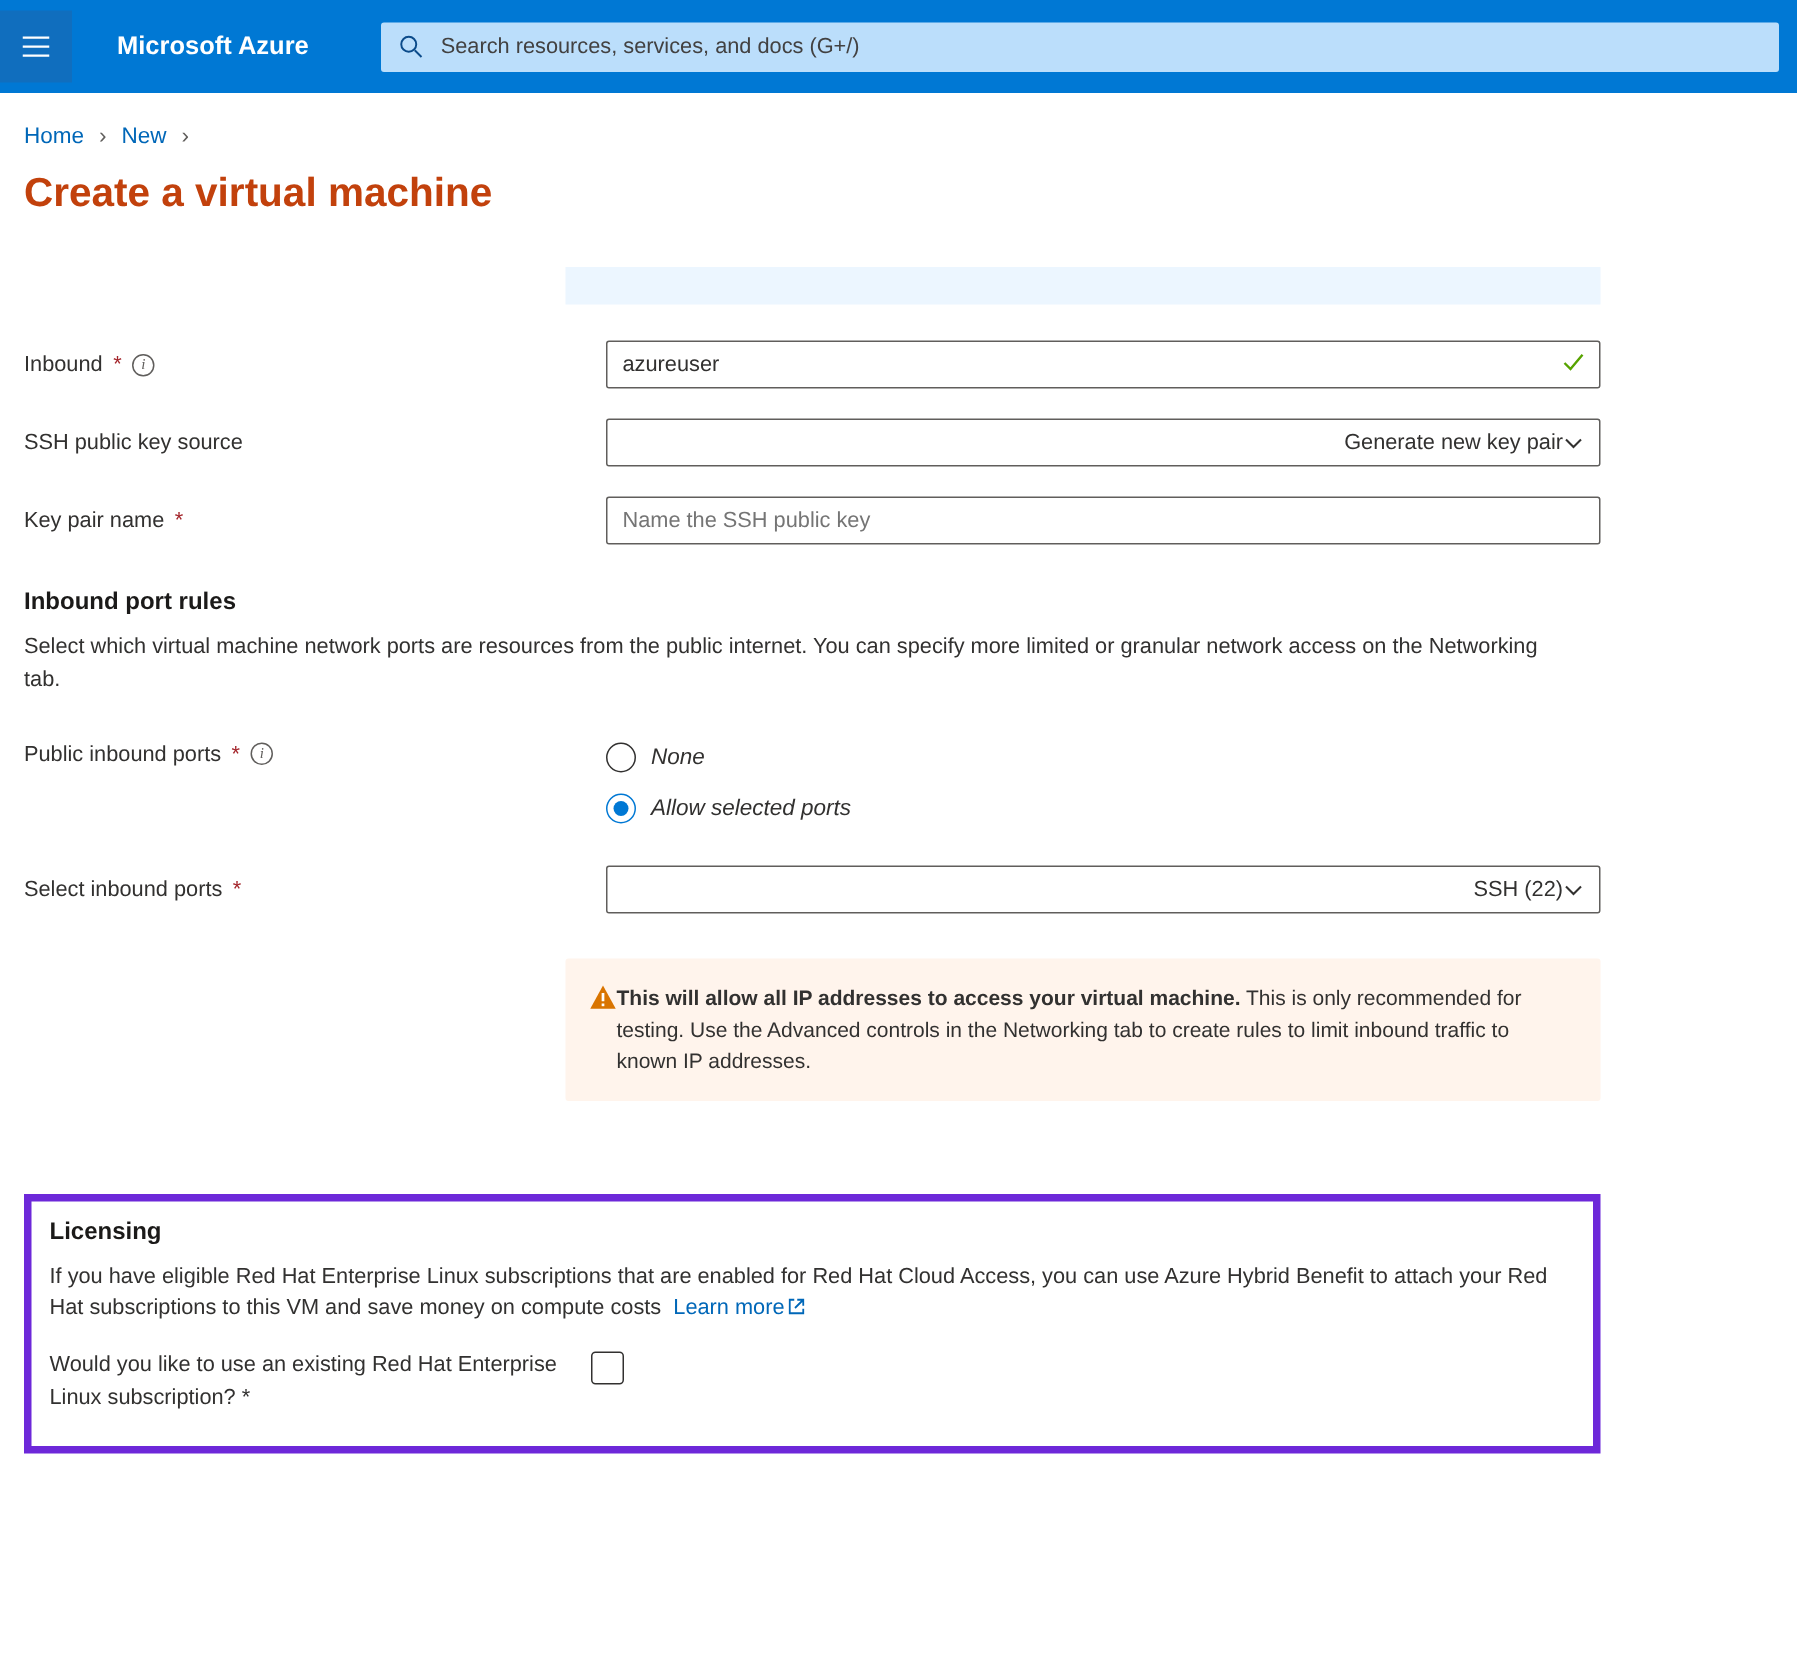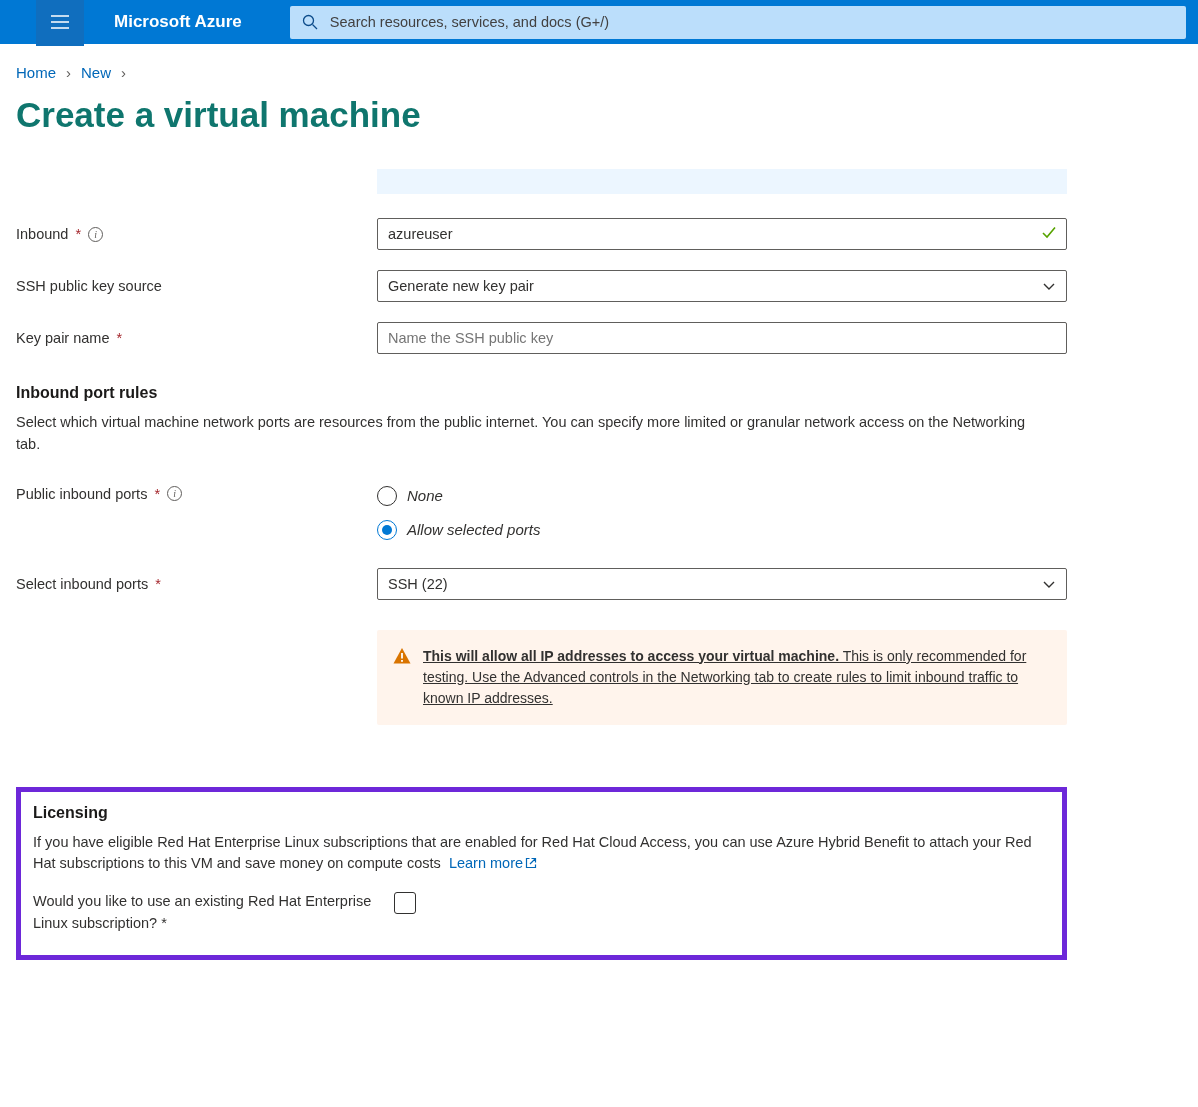--- a/index.html
+++ b/index.html
@@ -1,62 +1,62 @@
 <!DOCTYPE html>
 <html><head>
 <meta charset="utf-8">
 <style>
 * { box-sizing: border-box; margin: 0; padding: 0; font-family: "Segoe UI", -apple-system, sans-serif; }
 body { background: #fff; color: #323130; font-size: 14px; }
 
 
-.topbar { display: flex; align-items: center; height: 44px; background: #0078d4; padding-left: 36px; }
+.topbar { display: flex; align-items: center; height: 62px; background: #0078d4; }
 .hamburger { width: 48px; height: 48px; display:flex; align-items:center; justify-content:center; background:#106ebe; cursor:pointer;}
 .hamburger svg { width:18px; height:14px; }
 .brand { color:#fff; font-weight:600; font-size:17px; padding: 0 48px 0 30px; }
 .searchbox { flex:1; height:33px; background:#bbdefb; border-radius:2px; display:flex; align-items:center; margin-right:12px; padding:0 12px; }
 .searchbox svg { width:16px; height:16px; margin-right:12px; }
 .searchbox input { flex:1; border:none; outline:none; background:transparent; font-size:14.5px; color:#a16207; }
 .searchbox input::placeholder{ color:#424141; }
 
 
 .content { padding: 20px 16px 30px 16px; }
 .breadcrumb { display:flex; align-items:center; gap:10px; font-size:15px; margin-bottom:14px; }
 .breadcrumb a { color:#0067b8; text-decoration:none; }
 .breadcrumb .sep { color:#605e5c; }
-.page-title { font-size:35px; font-weight:600; margin-bottom:34px; color:#0f766e;margin-top:11px;}
+.page-title { font-size:27px; font-weight:600; margin-bottom:34px; color:#c2410c;margin-top:11px;}
 
 .form-area { width:1051px; }
 .blank-strip { background:#ecf6ff; height:25px; margin-left:361px; margin-bottom:24px; }
 
 .row { display:flex; align-items:center; margin-bottom:20px; }
 .row .label { width:361px; display:flex; align-items:center; gap:6px; font-size:14.5px; color:#323130; }
 .row .req { color:#a4262c; padding:0 1px; }
 .info-icon { width:15px; height:15px; border:1px solid #605e5c; border-radius:50%; display:inline-flex; align-items:center; justify-content:center; font-size:10px; color:#605e5c; font-family:serif; font-style:italic;}
-.row .control { flex:1; }
+.row .control { flex:1;margin-left:27px; }
 
 .textbox { width:100%; height:32px; border:1px solid #605e5c; border-radius:2px; padding:0 10px; font-size:14.5px; color:#323130; outline:none; position:relative;}
 .textbox-wrap{ position:relative; }
 .textbox-wrap .check{ position:absolute; right:10px; top:50%; transform:translateY(-50%); color:#57a300; }
 .textbox-wrap .check svg{ width:16px; height:16px; }
 
-.select { width:100%; height:32px; border:1px solid #605e5c; border-radius:2px; padding:0 10px; font-size:14.5px; color:#323130; display:flex; align-items:center; justify-content:space-between; cursor:pointer; background:#fff;}
+.select { width:100%; height:32px; border:1px solid #605e5c; border-radius:2px; padding:0 10px; font-size:14.5px; color:#323130; display:flex; align-items:center; justify-content:flex-end; cursor:pointer; background:#fff;}
 .select svg{ width:14px; height:14px; }
 
 .section-title { font-size:16px; font-weight:600; margin:30px 0 10px 0; color:#1b1a19;}
 .section-desc { font-size:14.5px; color:#323130; margin-bottom:30px; line-height:1.5; max-width:1030px;}
 
 .radio-group { display:flex; flex-direction:column; gap:14px;font-style:italic; }
 .radio-item { display:flex; align-items:center; gap:10px; cursor:pointer; }
 .radio-item .circle { width:20px; height:20px; border:1px solid #323130; border-radius:50%; display:flex; align-items:center; justify-content:center; flex-shrink:0;}
 .radio-item.selected .circle { border-color:#0078d4; }
 .radio-item.selected .dot { width:10px; height:10px; background:#0078d4; border-radius:50%; }
 .radio-item .rlabel { font-size:15px; }
 
-.warning-box { margin-left:361px; margin-top:30px; background:#fff4ec; padding:16px 20px 16px 16px; display:flex; gap:12px; border-radius:2px;text-decoration:underline; }
+.warning-box { margin-left:361px; margin-top:30px; background:#fff4ec; padding:16px 20px 16px 16px; display:flex; gap:0; border-radius:2px; }
 .warning-box .tri svg{ width:18px; height:18px; margin-top:1px;}
 .warning-box .msg { font-size:14px; line-height:1.5; color:#323130;}
 .warning-box .msg b{ font-weight:600; }
 
 .license-box { border:5px solid #6d28d9; padding:12px 12px 20px 12px; margin-top:62px; }
 .license-box .section-title { margin-top:0; }
 .license-box .section-desc { margin-bottom:16px; }
 .license-box .learn-more { color:#0067b8; text-decoration:none; }
 .license-box .learn-more svg{ width:12px; height:12px; vertical-align:-1px; margin-left:2px;}
 .checkbox-row { display:flex; align-items:flex-start; }

